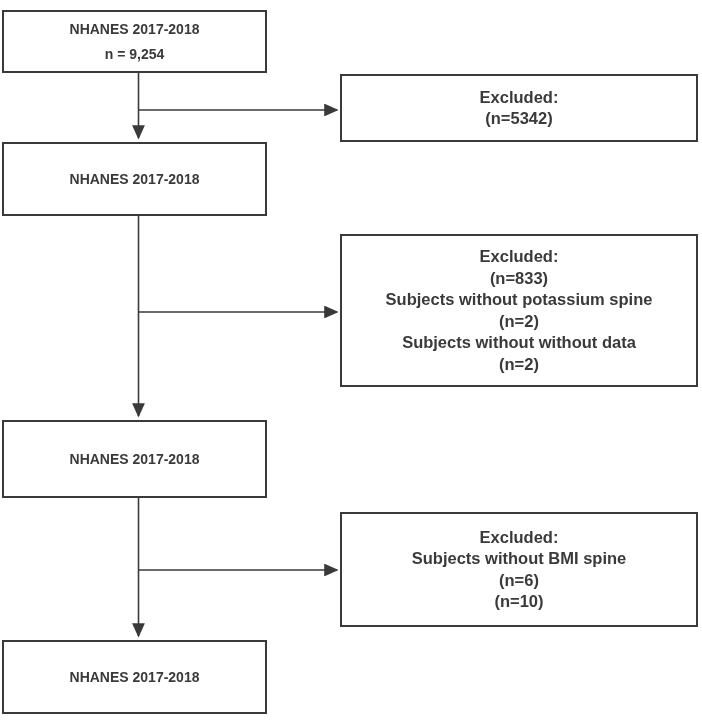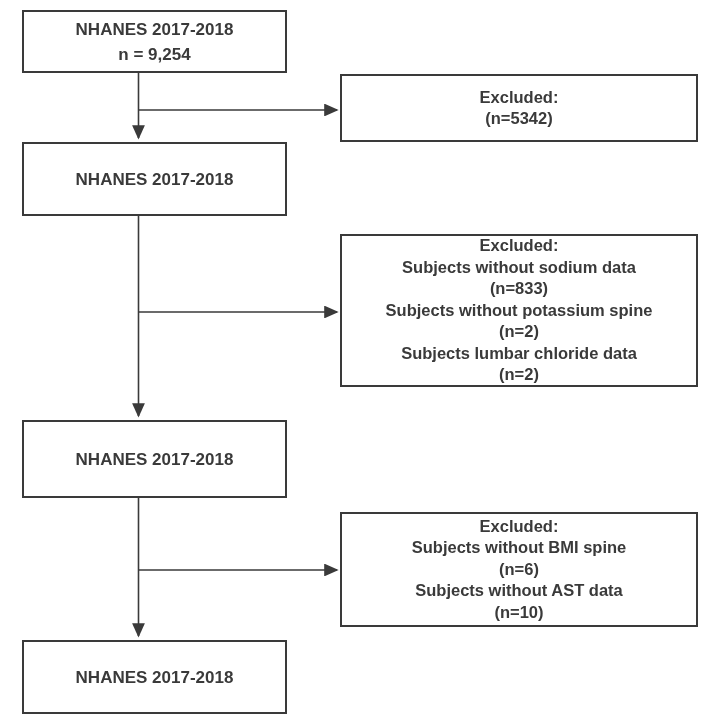--- a/index.html
+++ b/index.html
@@ -22,23 +22,23 @@
     border: 2px solid #3a3a3a;
     background: #ffffff;
     display: flex;
     flex-direction: column;
     justify-content: center;
     align-items: center;
     text-align: center;
     font-weight: bold;
   }
   .flow-box {
-    left: 22px;
+    left: 2px;
     width: 265px;
-    font-size: 17px;
+    font-size: 14px;
     line-height: 25px;
   }
   .excl-box {
     left: 340px;
     width: 358px;
     font-size: 16.5px;
     line-height: 21.5px;
   }
   .flow-box-1 { top: 10px;  height: 63px; }
   .flow-box-2 { top: 142px; height: 74px; }
@@ -98,29 +98,27 @@
     <span class="line-span">NHANES 2017-2018</span>
   </div>
 
   <div class="box excl-box excl-box-1">
     <span class="line-span">Excluded:</span>
     <span class="line-span">(n=5342)</span>
   </div>
 
   <div class="box excl-box excl-box-2">
     <span class="line-span">Excluded:</span>
-    <span class="line-span">Subjects without sodium data</span>
     <span class="line-span">(n=833)</span>
     <span class="line-span">Subjects without potassium spine</span>
     <span class="line-span">(n=2)</span>
-    <span class="line-span">Subjects lumbar chloride data</span>
+    <span class="line-span">Subjects without without data</span>
     <span class="line-span">(n=2)</span>
   </div>
 
   <div class="box excl-box excl-box-3">
     <span class="line-span">Excluded:</span>
     <span class="line-span">Subjects without BMI spine</span>
     <span class="line-span">(n=6)</span>
-    <span class="line-span">Subjects without AST data</span>
     <span class="line-span">(n=10)</span>
   </div>
 
 </div>
 
 </body></html>

